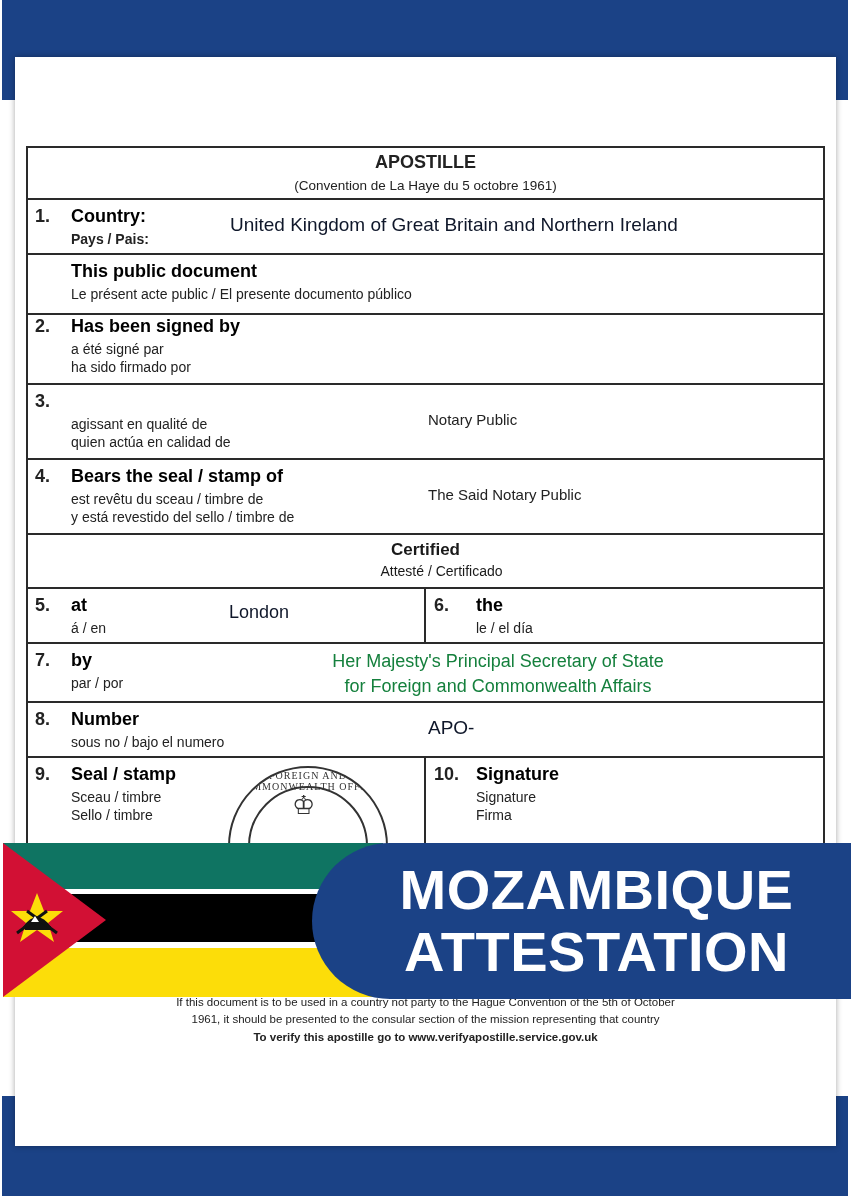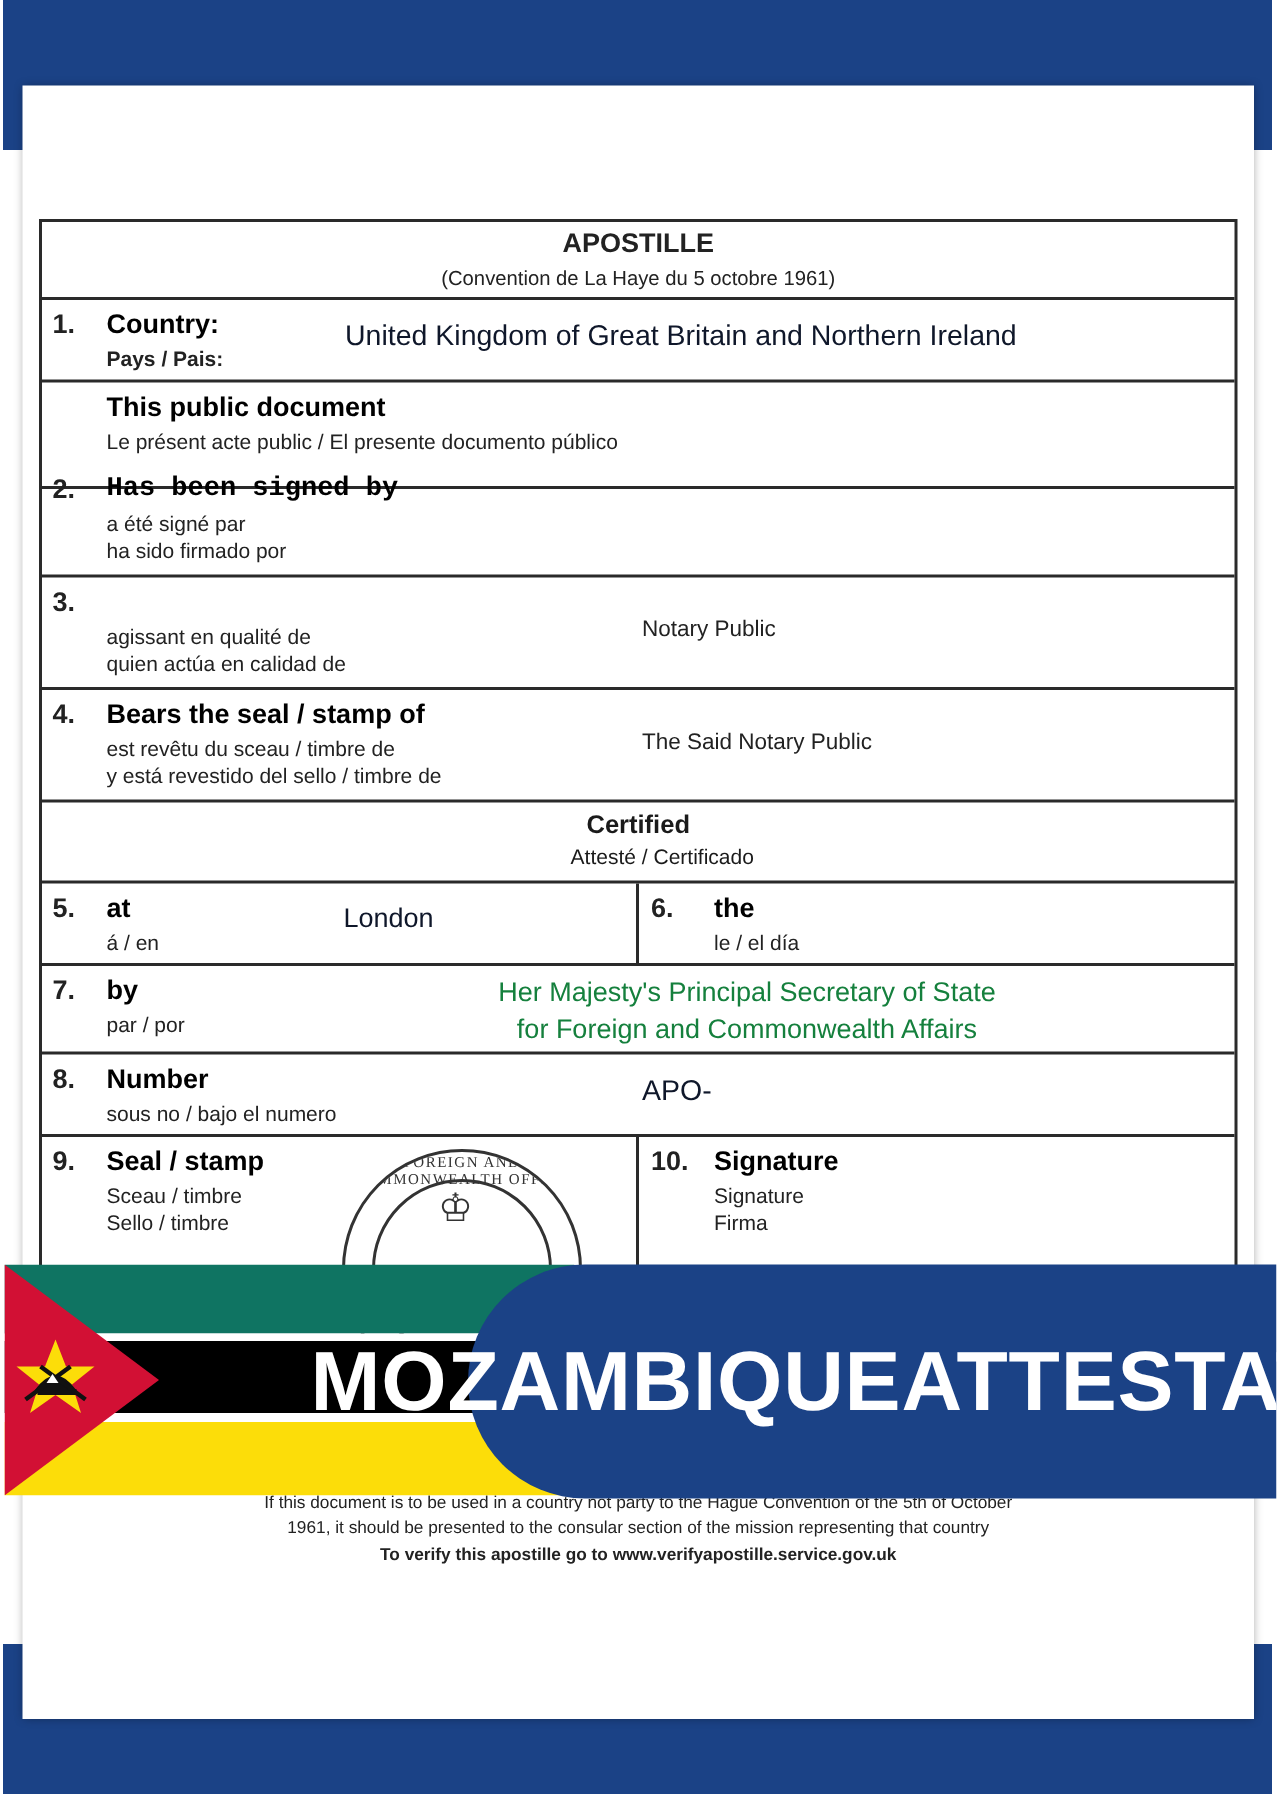--- a/index.html
+++ b/index.html
@@ -50,21 +50,21 @@
   .flag { position: absolute; left: 3px; top: 843px; width: 380px; height: 154px; overflow: hidden; }
   .stripe { position: absolute; left: 0; width: 100%; }
   .flag-tri { position: absolute; left: 0; top: 0; width: 0; height: 0;
     border-top: 77px solid transparent; border-bottom: 77px solid transparent;
     border-left: 103px solid #d21034; }
   .emblem { position: absolute; left: 4px; top: 46px; width: 60px; height: 60px; }
 
   .banner {
     position: absolute; left: 312px; top: 843px; width: 539px; height: 156px;
     background: #1b4286; border-radius: 78px 0 0 78px;
-    display: flex; flex-direction: row; align-items: center; justify-content: center;
+    display: flex; flex-direction: column; align-items: center; justify-content: center;
     padding-left: 30px;
   }
   .banner-line { font-family: "Liberation Sans", sans-serif; font-weight: bold; color: #ffffff; font-size: 56px; line-height: 62px; letter-spacing: 0.5px; }
 </style>
 </head>
 <body>
 
 <div class="band-top"></div>
 <div class="band-bottom"></div>
 
@@ -77,28 +77,28 @@
     <div class="title t-sub" style="top:30px;">(Convention de La Haye du 5 octobre 1961)</div>
   </div>
 
   <div class="row" style="top:52px;height:55px;">
     <span class="num" style="top:6px;">1.</span>
     <span class="lbl" style="top:6px;">Country:</span>
     <span class="sub" style="top:30px;font-weight:bold;">Pays / Pais:</span>
     <span class="val-lg" style="left:202px;top:14px;">United Kingdom of Great Britain and Northern Ireland</span>
   </div>
 
-  <div class="row" style="top:107px;height:71px;">
+  <div class="row" style="top:107px;height:60px;">
     <span class="lbl" style="top:6px;">This public document</span>
     <span class="sub" style="top:30px;">Le présent acte public / El presente documento público</span>
   </div>
 
   <div class="row" style="top:162px;height:75px;">
     <span class="num" style="top:6px;">2.</span>
-    <span class="lbl" style="top:6px;font-family:Liberation Mono, monospace;">Has been signed by</span>
+    <span class="lbl" style="top:6px;">Has been signed by</span>
     <span class="sub" style="top:30px;">a été signé par</span>
     <span class="sub" style="top:48px;">ha sido firmado por</span>
     <span class="val" style="left:400px;top:28px;"></span>
   </div>
 
   <div class="row" style="top:237px;height:75px;">
     <span class="num" style="top:6px;">3.</span>
     <span class="sub" style="top:30px;">agissant en qualité de</span>
     <span class="sub" style="top:48px;">quien actúa en calidad de</span>
     <span class="val" style="left:400px;top:26px;">Notary Public</span>

